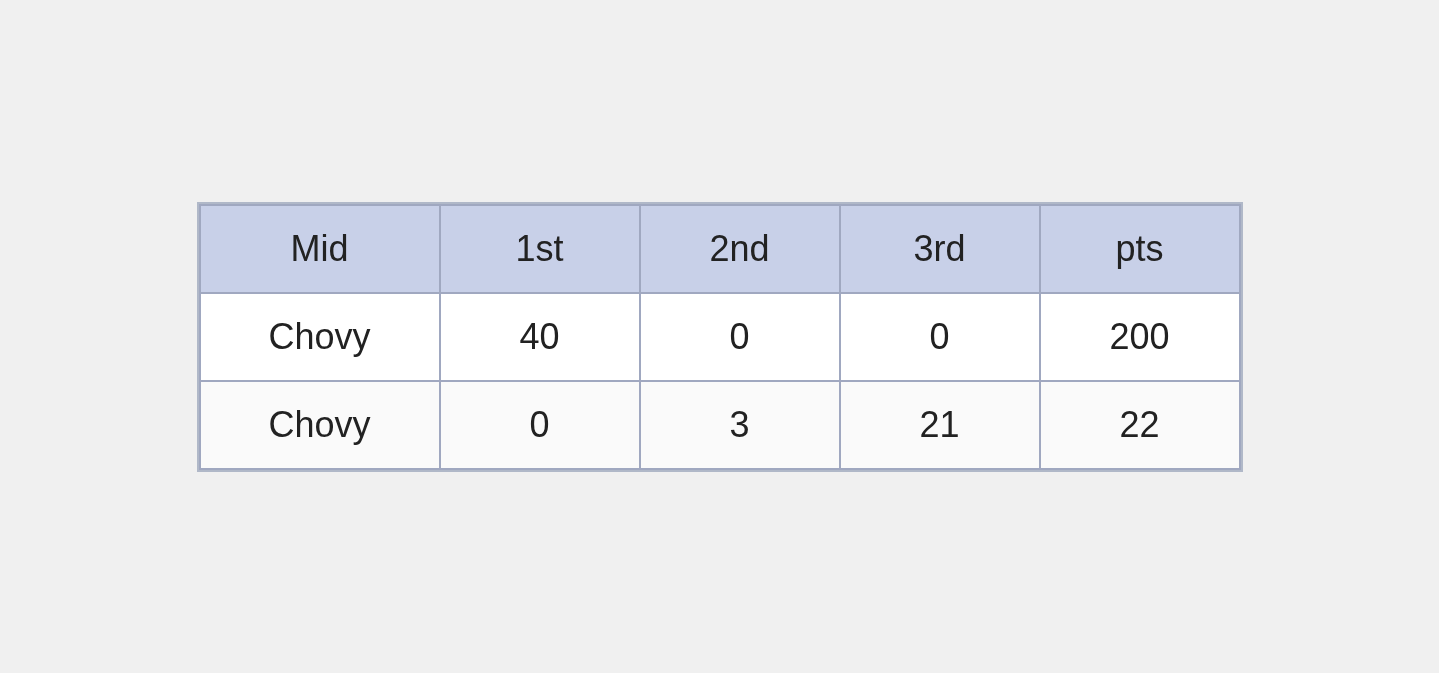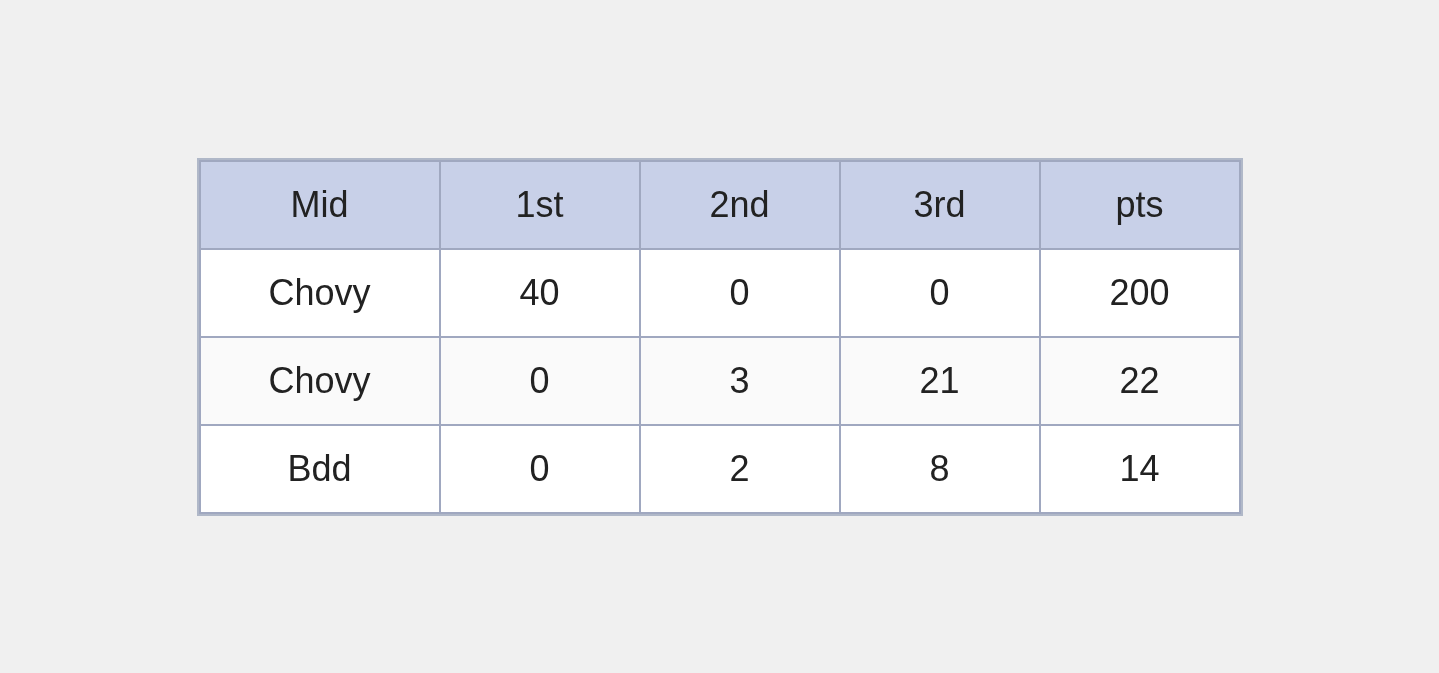--- a/index.html
+++ b/index.html
@@ -76,22 +76,15 @@
           <td>0</td>
           <td>200</td>
         </tr>
         <tr>
           <td>Chovy</td>
           <td>0</td>
           <td>3</td>
           <td>21</td>
           <td>22</td>
         </tr>
-        <tr>
-          <td>Bdd</td>
-          <td>0</td>
-          <td>2</td>
-          <td>8</td>
-          <td>14</td>
-        </tr>
       </tbody>
   </table>
 </div>
 
 </body></html>

